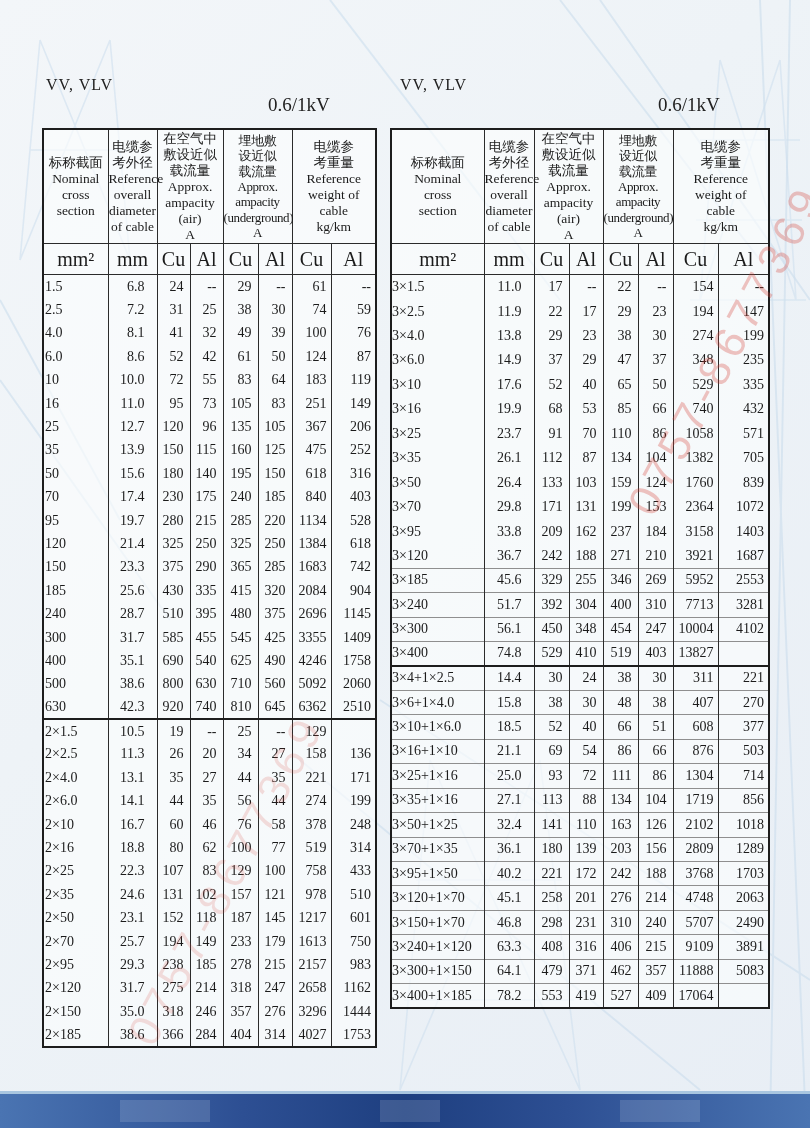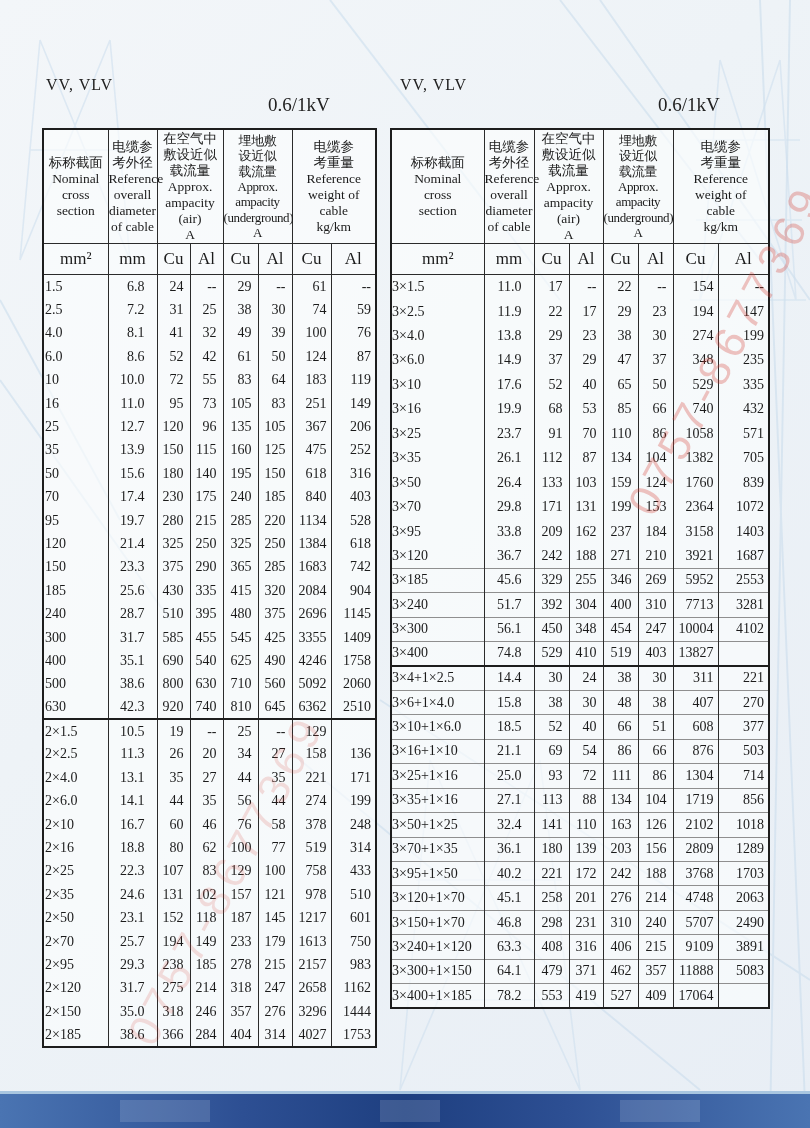--- a/index.html
+++ b/index.html
@@ -17,21 +17,21 @@
   .tbl-wrap{position:absolute;top:128px;background:rgba(252,253,254,.65);}
   .tbl-wrap.left{left:42px;width:333px;}
   .tbl-wrap.right{left:390px;width:378px;}
   table{border-collapse:collapse;table-layout:fixed;width:100%;}
   table,th,td{border:0 solid #242424;}
   table{border:2px solid #1d1d1d;}
   th{border:1px solid #2b2b2b;font-weight:normal;white-space:pre-line;
      vertical-align:middle;text-align:center;padding:1px 0;}
   thead tr.labels th{height:105px;font-size:13.5px;line-height:1.18;}
   thead tr.labels th.tight{font-size:13px;letter-spacing:-0.4px;}
-  thead tr.units th{height:28px;font-size:17px;}
+  thead tr.units th{height:28px;font-size:20px;}
   td{border-left:1px solid #2b2b2b;font-size:14px;vertical-align:middle;
      overflow:hidden;white-space:nowrap;}
   td:first-child{border-left:none;}
   tbody tr{height:23.4px;}
   .tbl-wrap.right tbody tr{height:24.45px;}
   tbody td{text-align:right;padding-right:6px;}
   tbody td:nth-child(2){padding-right:12px;}
   tbody td:nth-child(7),tbody td:nth-child(8){padding-right:4px;}
   .tbl-wrap.left tbody td:first-child{text-align:left;padding-right:0;}
   .tbl-wrap.right tbody td:first-child{text-align:left;padding-left:0;padding-right:0;}

